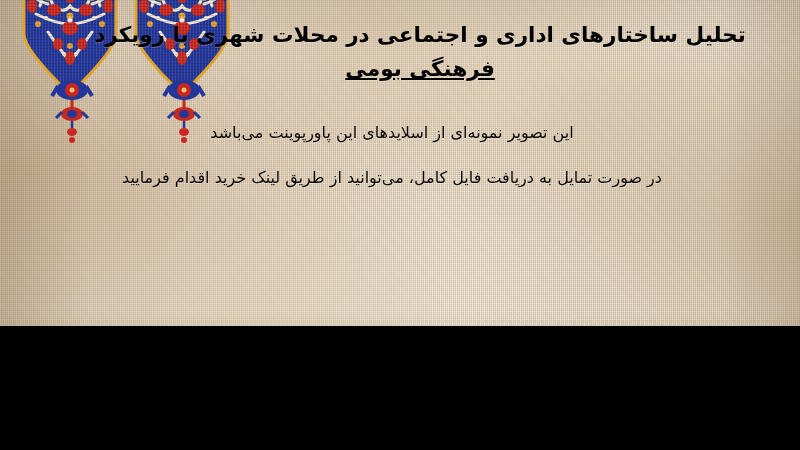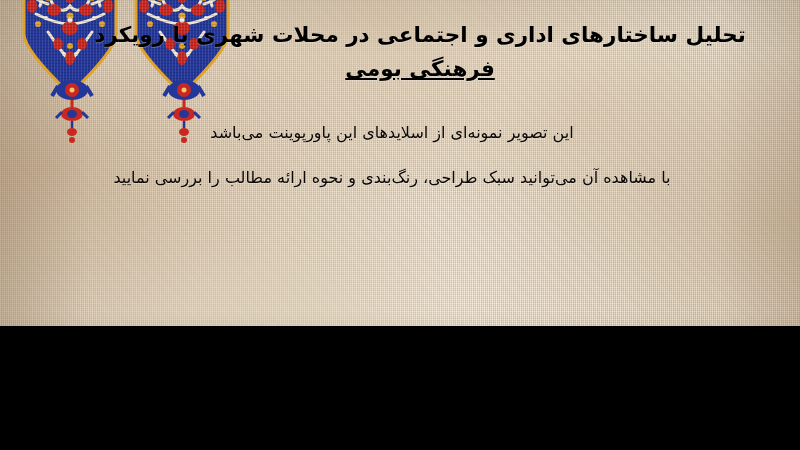--- a/index.html
+++ b/index.html
@@ -309,21 +309,21 @@
       </g>
     </svg>
 
     <h1 class="title">
       <span>تحلیل ساختارهای اداری و اجتماعی در محلات شهری با رویکرد</span>
       <span class="l2">فرهنگی بومی</span>
     </h1>
 
     <div class="body-block">
       <span class="body-line">این تصویر نمونه‌ای از اسلایدهای این پاورپوینت می‌باشد</span>
-      <span class="body-line">با مشاهده آن می‌توانید سبک طراحی، رنگ‌بندی و نحوه ارائه مطالب را بررسی نمایید</span>
+      <span class="body-line">در صورت تمایل به دریافت فایل کامل، می‌توانید از طریق لینک خرید اقدام فرمایید</span>
     </div>
 
     <div class="selvedge"></div>
   </div>
 
   <svg class="fringe" viewBox="0 0 800 88" aria-hidden="true">
     <defs>
       <linearGradient id="ropeGrad" x1="0" y1="0" x2="1" y2="0">
         <stop offset="0%" stop-color="#b07f49"></stop>
         <stop offset="35%" stop-color="#e9c08a"></stop>

